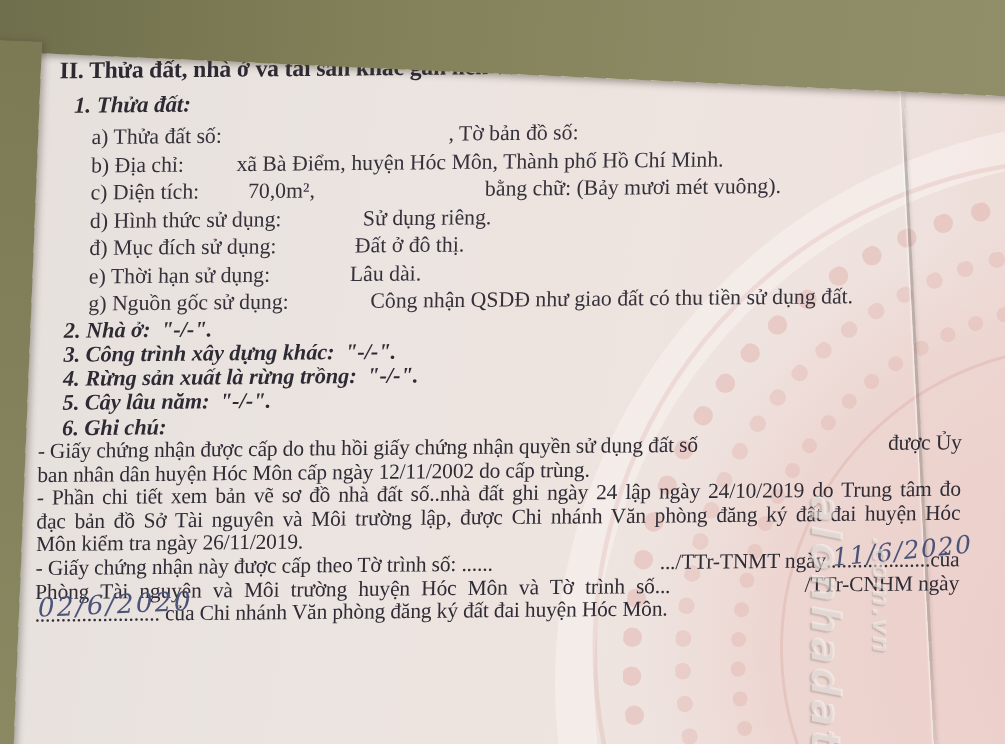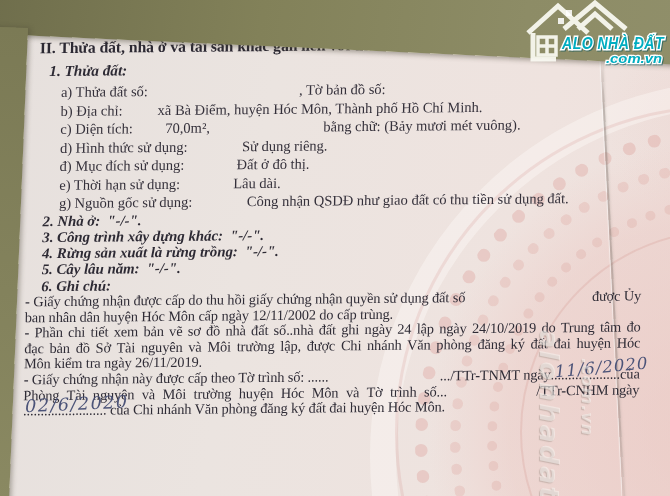--- a/index.html
+++ b/index.html
@@ -167,34 +167,14 @@
       </span><span> của Chi nhánh Văn phòng đăng ký đất đai huyện Hóc Môn.</span>
     </div>
   </div>
 
   <div class="wm-v wm-v1">alonhadat</div>
   <div class="wm-v wm-v2">.com.vn</div>
 
   <div class="band-top"></div>
   <div class="strip-left"></div>
 
-  <div class="logo">
-    <svg width="172" height="66" viewBox="0 0 172 66">
-      <g stroke="#fbfbf4" stroke-width="5" fill="none" opacity="0.92" stroke-linejoin="miter">
-        <path d="M30 33 L60 6 L90 33"></path>
-        <path d="M35 33 L35 59 L58 59"></path>
-        <path d="M66 29 L97 3 L128 29"></path>
-        <path d="M80 29 L97 14 L114 29"></path>
-      </g>
-      <g stroke="#fbfbf4" stroke-width="3.5" fill="none" opacity="0.92">
-        <rect x="40" y="37" width="18" height="18"></rect>
-        <path d="M49 37 L49 55 M40 46 L58 46"></path>
-      </g>
-      <g fill="#ffffff" opacity="0.85">
-        <rect x="60" y="18" width="6" height="6"></rect>
-        <rect x="68" y="10" width="6" height="6"></rect>
-      </g>
-      <text x="64" y="49" font-family="Liberation Sans, sans-serif" font-size="17" font-weight="bold" font-style="italic" fill="#00adc0" stroke="#ffffff" stroke-width="3.2" paint-order="stroke" letter-spacing="0.5" textLength="102" lengthAdjust="spacingAndGlyphs" style="filter:drop-shadow(1px 1px 0.6px rgba(0,80,90,0.55))">ALO NHÀ ĐẤT</text>
-      <text x="108" y="63" font-family="Liberation Sans, sans-serif" font-size="13" font-weight="bold" font-style="italic" fill="#00adc0" stroke="#ffffff" stroke-width="2.4" paint-order="stroke" textLength="56" lengthAdjust="spacingAndGlyphs" style="filter:drop-shadow(1px 1px 0.6px rgba(0,80,90,0.55))">.com.vn</text>
-    </svg>
-  </div>
 
 </div>
 
 </body></html>

